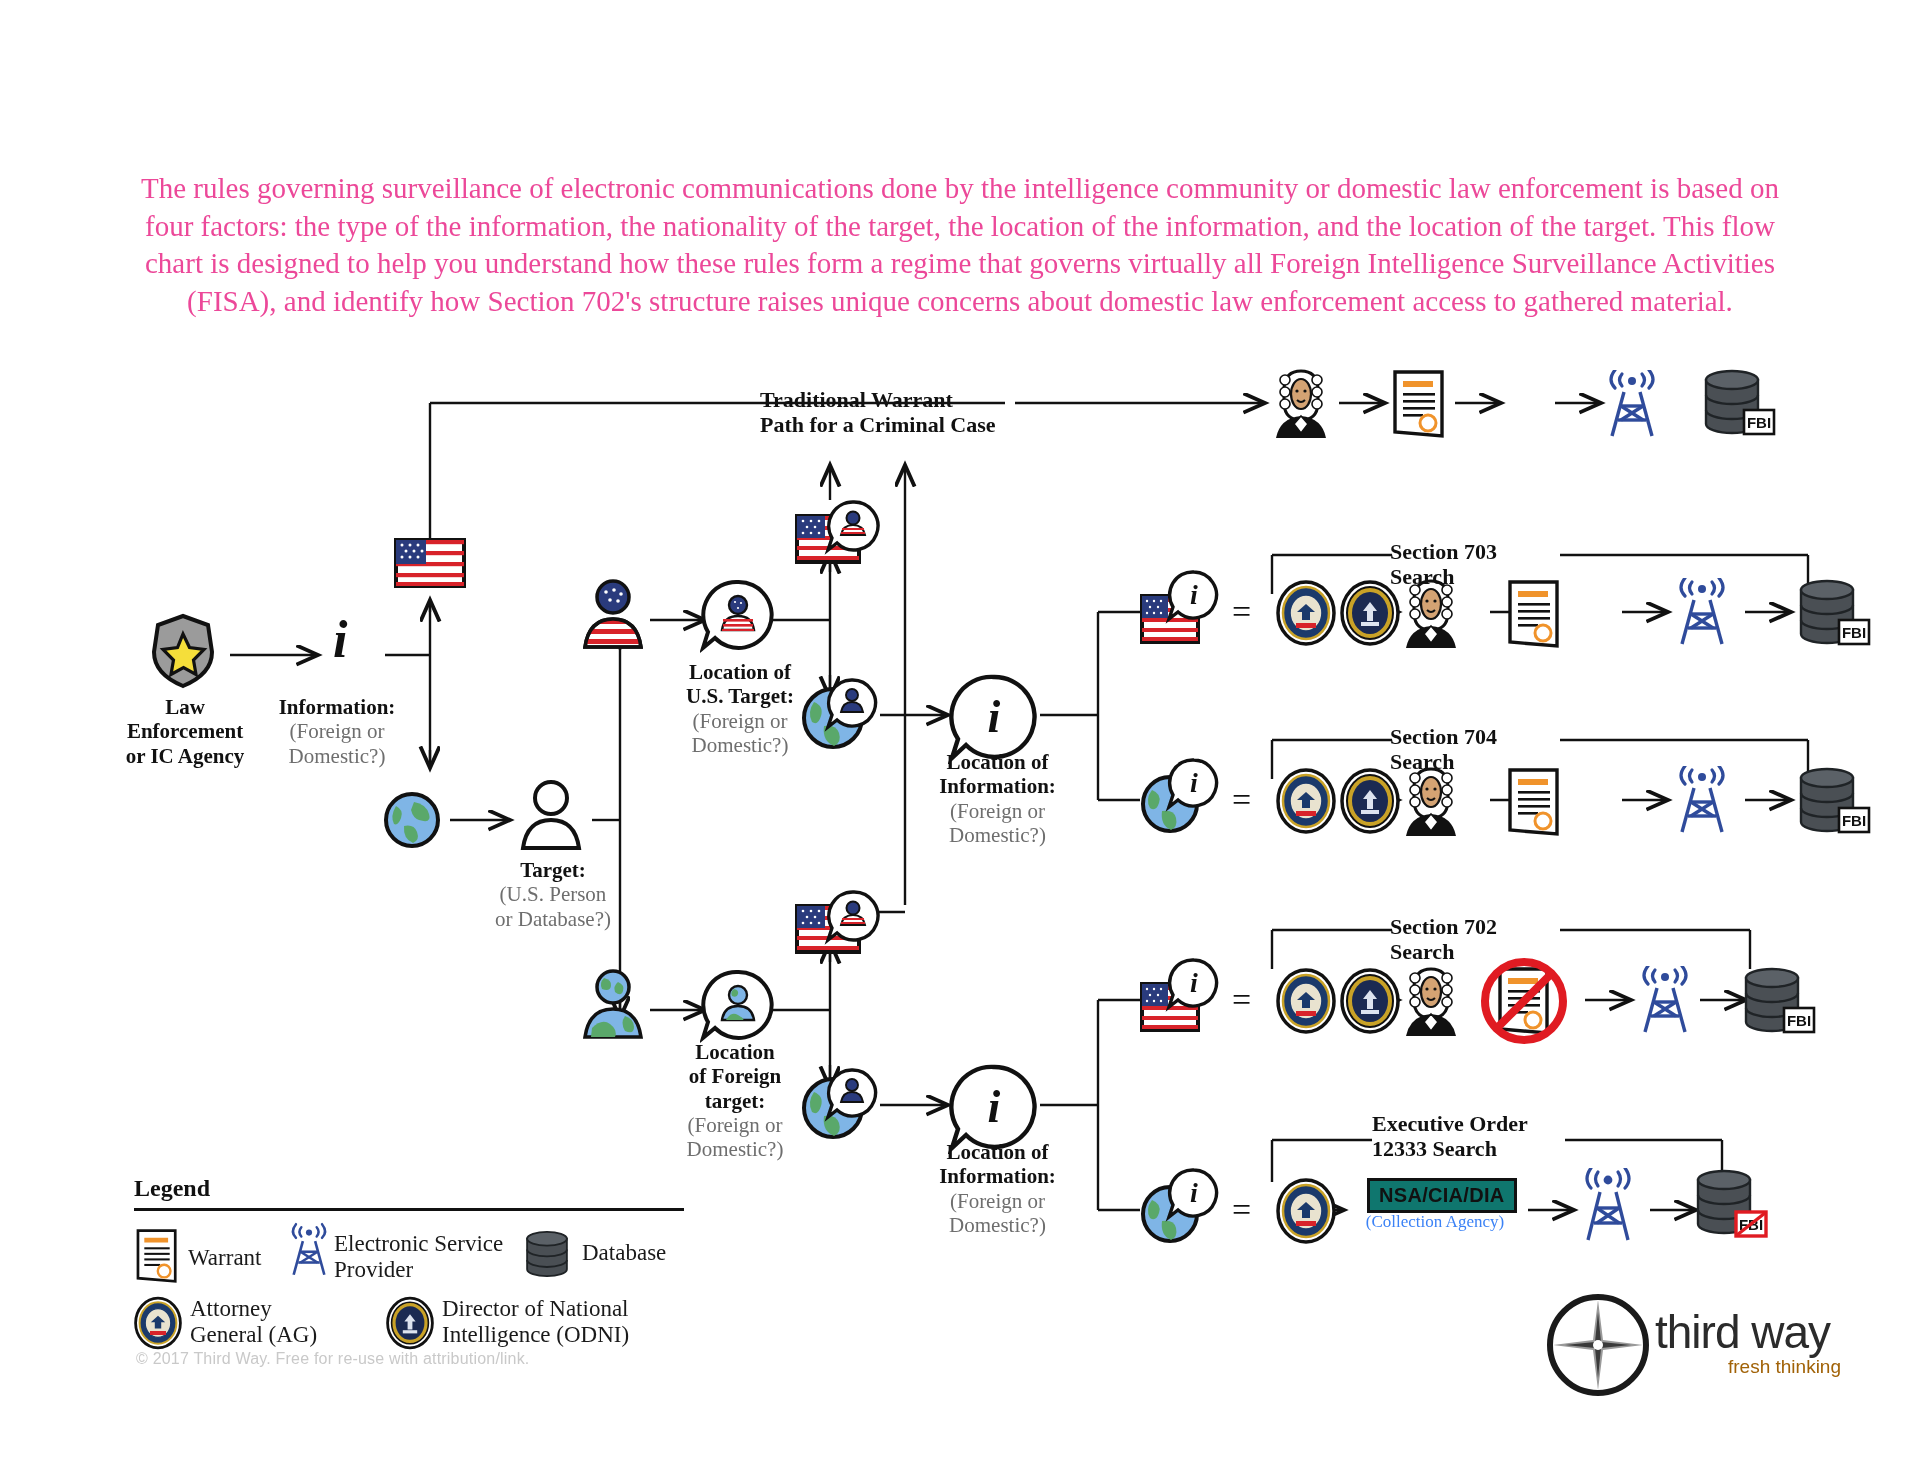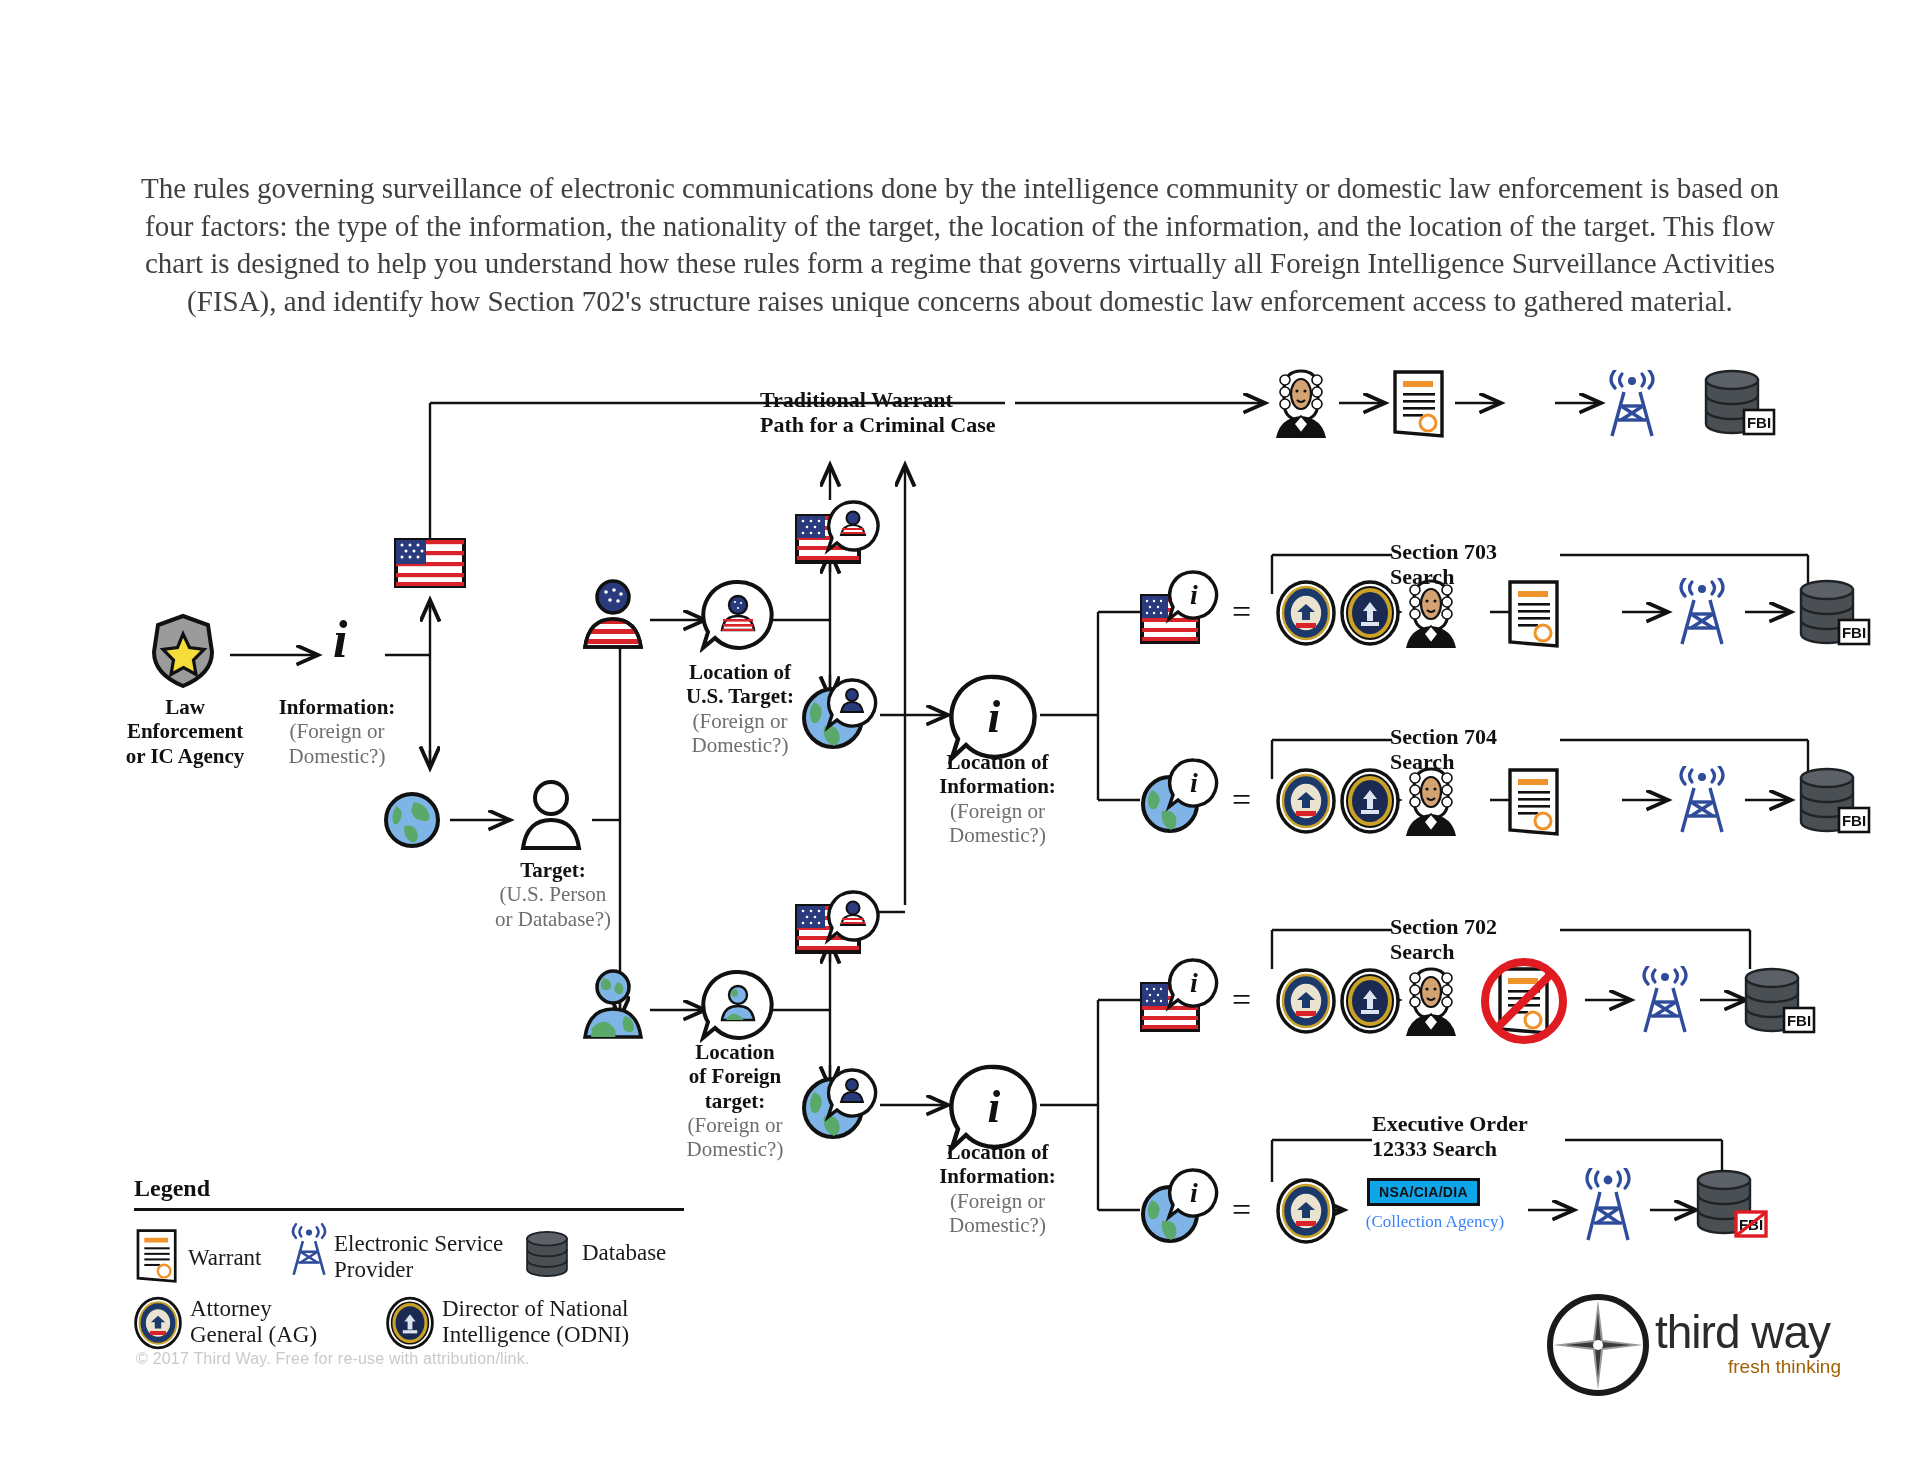--- a/index.html
+++ b/index.html
@@ -7,21 +7,21 @@
     width:1920px;height:1483px;position:relative;overflow:hidden;
     font-family:"Liberation Serif", serif;color:#111;
   }
   .stage{position:absolute;inset:0;}
   .abs{position:absolute;}
 
   
   #intro{
     left:120px; top:170px; width:1680px;
     text-align:center; font-size:29px; line-height:1.30;
-    font-family:"Liberation Serif", serif; color:#404040;
+    font-family:"Liberation Serif", serif; color:#ec4899;
   }
 
   
   .lbl{position:absolute;text-align:center;line-height:1.16;}
   .lbl .b{font-weight:bold;font-size:21px;color:#111;display:block;}
   .lbl .g{font-size:21px;color:#6e6e6e;display:block;}
 
   .sectitle{position:absolute;font-weight:bold;font-size:22px;text-align:left;color:#111;line-height:1.12;}
 
   
@@ -37,23 +37,23 @@
   #copyright{position:absolute;left:136px;top:1350px;font-size:16px;color:#c9c9c9;
              font-family:"Liberation Sans", sans-serif;letter-spacing:.2px;text-align:right;}
 
   
   #tw-name{position:absolute;left:1655px;top:1305px;font-size:46px;color:#2b2b2b;
            font-family:"Liberation Sans", sans-serif;letter-spacing:-1px;}
   #tw-tag{position:absolute;left:1728px;top:1356px;font-size:19px;color:#a16207;
           font-family:"Liberation Sans", sans-serif;}
 
   
-  #nsa-box{position:absolute;left:1367px;top:1178px;border:3px solid #111;background:#0ea5e9;
+  #nsa-box{position:absolute;left:1367px;top:1178px;border:3px solid #111;background:#0f766e;
            padding:3px 9px;font-family:"Liberation Sans", sans-serif;font-weight:bold;
-           font-size:14px;letter-spacing:.3px;color:#111;}
+           font-size:20px;letter-spacing:.3px;color:#111;}
   #nsa-sub{position:absolute;left:1360px;top:1212px;width:150px;text-align:center;
            font-size:17px;color:#3b82f6;}
 
   
   .eq{position:absolute;font-size:34px;font-weight:300;color:#111;font-family:"Liberation Serif",serif;}
 
   
   .plain-i{position:absolute;font-style:italic;font-weight:bold;font-size:52px;font-family:"Liberation Serif",serif;color:#111;}
 </style>
 </head>

